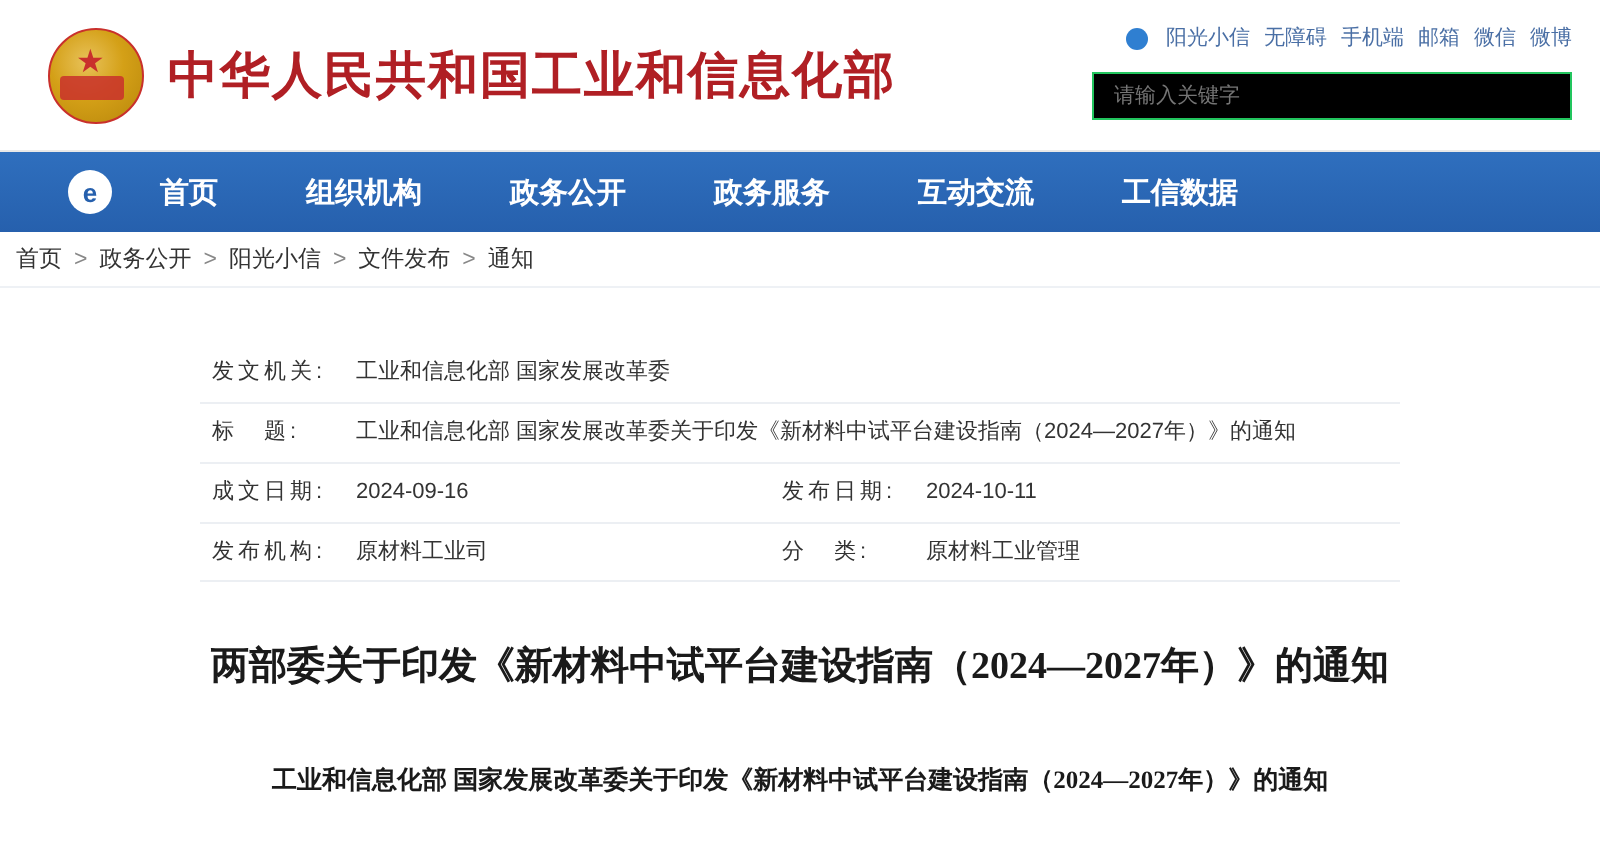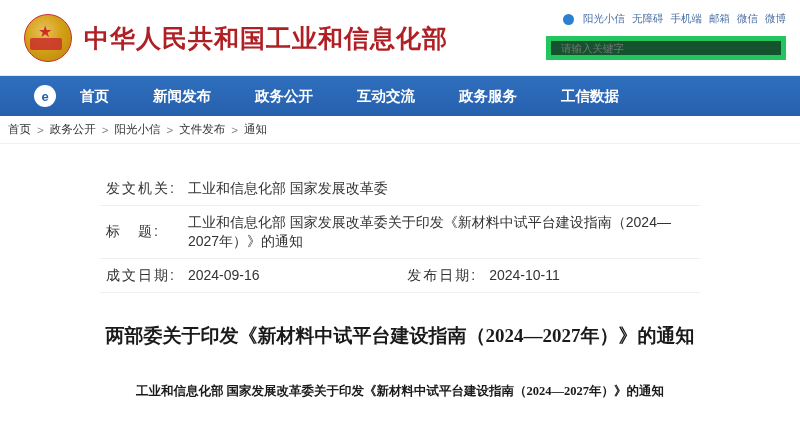--- a/index.html
+++ b/index.html
@@ -90,22 +90,22 @@
     border-radius: 50%;
     background: #2f7fd1;
     display: inline-block;
     margin-right: 2px;
     flex: 0 0 auto;
   }
   .toprow a { color: #4a6fa5; text-decoration: none; }
   .searchbox {
     margin-top: 10px;
     height: 24px;
-    border: 5px solid #22c55e;
-    background: #14532d;
+    border: 1px solid #22c55e;
+    background: #000000;
     display: flex;
     align-items: center;
     padding: 0 8px;
   }
   .searchbox input {
     border: 0;
     outline: 0;
     background: transparent;
     font-size: 10.5px;
     color: #9aa6b2;
@@ -161,21 +161,21 @@
   }
   .crumbbar a { color: #333; text-decoration: none; }
   .crumb-sep { margin: 0 6px; color: #888; }
 
   
   .content { padding: 14px 0 0 0; }
   .meta {
     width: 600px;
     margin: 14px auto 0 auto;
     border-collapse: collapse;
-    font-size: 14px;
+    font-size: 11px;
     color: #333;
   }
   .meta tr { border-bottom: 1px solid #eceff3; }
   .meta td {
     padding: 7px 6px;
     vertical-align: middle;
     line-height: 1.35;
   }
   .meta .lbl {
     width: 72px;
@@ -232,24 +232,24 @@
     <div class="searchbox">
       <input type="text" placeholder="请输入关键字" style="">
     </div>
   </div>
 </div>
 
 <div class="nav">
   <div class="navlogo">e</div>
   <div class="nav-items">
     <div class="nav-item first">首页</div>
-    <div class="nav-item">新闻发布</div>
+    <div class="nav-item">组织机构</div>
     <div class="nav-item">政务公开</div>
+    <div class="nav-item">政务服务</div>
     <div class="nav-item">互动交流</div>
-    <div class="nav-item">政务服务</div>
     <div class="nav-item">工信数据</div>
   </div>
 </div>
 
 <div class="crumbbar">
   <a href="#">首页</a>
   <span class="crumb-sep">&gt;</span>
   <a href="#">政务公开</a>
   <span class="crumb-sep">&gt;</span>
   <a href="#">阳光小信</a>
@@ -270,19 +270,25 @@
     <tr>
       <td class="lbl">标　题:</td>
       <td colspan="3">工业和信息化部 国家发展改革委关于印发《新材料中试平台建设指南（2024—2027年）》的通知</td>
     </tr>
     <tr>
       <td class="lbl">成文日期:</td>
       <td>2024-09-16</td>
       <td class="half-lbl">发布日期:</td>
       <td>2024-10-11</td>
     </tr>
+    <tr>
+      <td class="lbl">发布机构:</td>
+      <td>原材料工业司</td>
+      <td class="half-lbl">分　类:</td>
+      <td>原材料工业管理</td>
+    </tr>
   </tbody>
     </table>
 
   <div class="doc-title">两部委关于印发《新材料中试平台建设指南（2024—2027年）》的通知</div>
   <div class="doc-sub">工业和信息化部  国家发展改革委关于印发《新材料中试平台建设指南（2024—2027年）》的通知</div>
 
 </div>
 
 </body></html>

